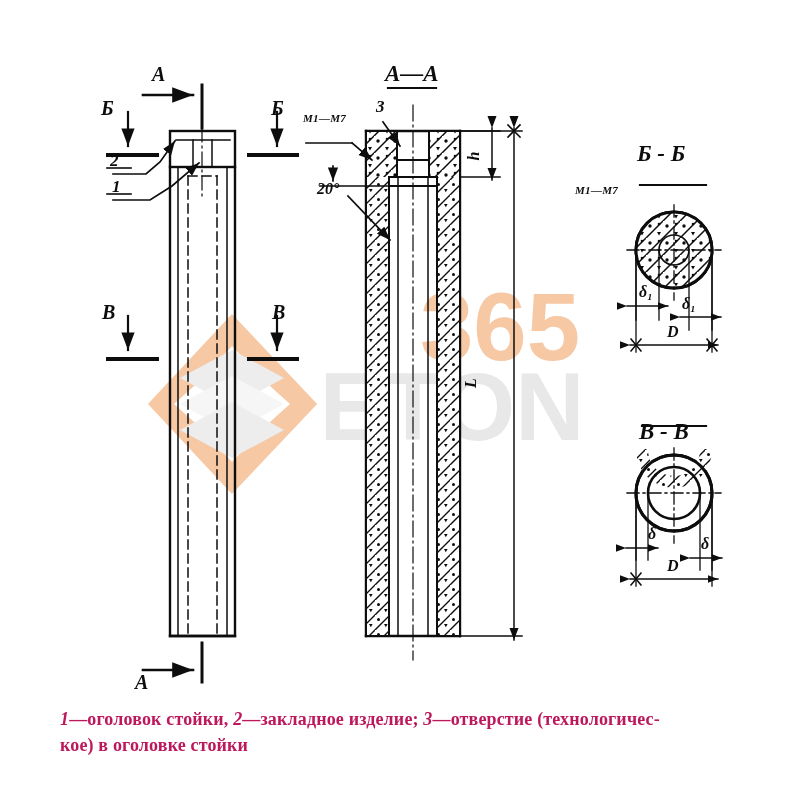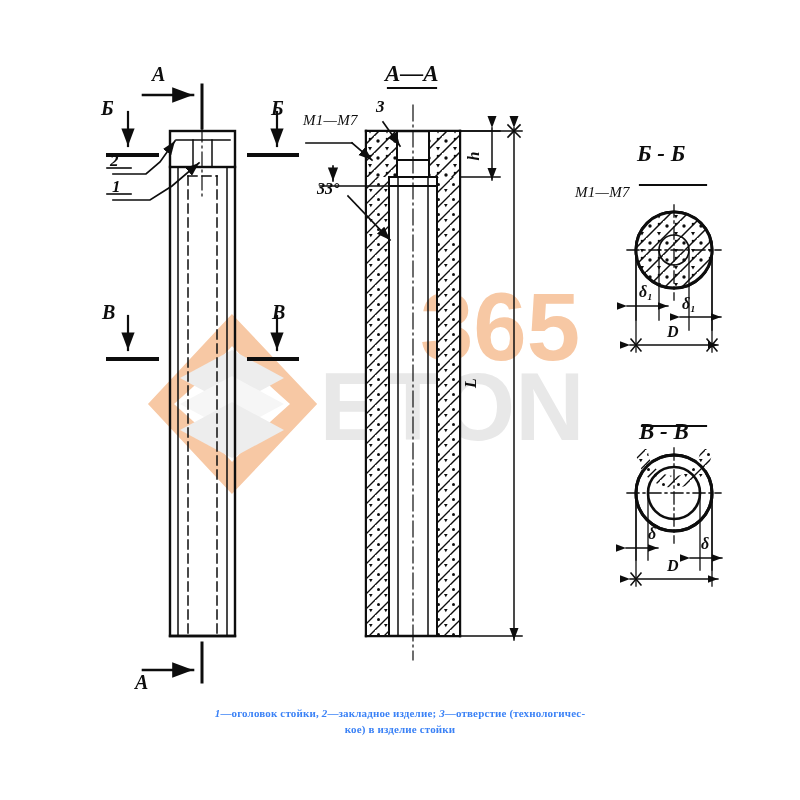--- a/index.html
+++ b/index.html
@@ -10,25 +10,25 @@
   #drawing{z-index:3;}
   #watermark{z-index:2;}
   .lbl{position:absolute;z-index:4;font-family:"Liberation Serif",serif;
        font-style:italic;font-weight:700;color:#0d0d0d;white-space:nowrap;
        line-height:1;}
   .sec-title{font-size:23px;font-style:italic;font-weight:700;}
   .mark{font-size:20px;font-style:italic;font-weight:700;}
   .num{font-size:17px;font-style:italic;font-weight:700;}
   .dim{font-size:16px;font-style:italic;font-weight:700;}
   .ang{font-size:16px;font-style:italic;font-weight:700;}
-  .mseries{font-size:15px;font-style:italic;font-weight:400;letter-spacing:.3px;}
+  .mseries{font-size:11px;font-style:italic;font-weight:700;letter-spacing:.3px;}
   .rot{transform:rotate(-90deg);transform-origin:50% 50%;}
   #caption{position:absolute;z-index:5;left:60px;top:706px;width:680px;
-           text-align:center;font-family:"Liberation Serif",serif;
-           font-size:11px;font-weight:700;color:#3b82f6;line-height:1.45;
+           font-family:"Liberation Serif",serif;
+           font-size:18px;font-weight:700;color:#be185d;line-height:1.45;
            letter-spacing:.15px;}
   #caption i{font-style:italic;}
 </style>
 </head>
 <body>
 
 <div id="stage">
 
   <svg id="watermark" width="800" height="800" viewBox="0 0 800 800">
     <g>
@@ -267,33 +267,33 @@
   <div class="lbl mark" style="left:271px;top:98px;">Б</div>
   <div class="lbl mark" style="left:102px;top:302px;">В</div>
   <div class="lbl mark" style="left:272px;top:302px;">В</div>
 
   <div class="lbl num" style="left:110px;top:152px;">2</div>
   <div class="lbl num" style="left:112px;top:178px;">1</div>
 
   <div class="lbl sec-title" style="left:385px;top:62px;">A—A</div>
   <div class="lbl mseries" style="left:303px;top:113px;">M1—M7</div>
   <div class="lbl num" style="left:376px;top:98px;">3</div>
-  <div class="lbl ang" style="left:317px;top:181px;">33°</div>
+  <div class="lbl ang" style="left:317px;top:181px;">20°</div>
   <div class="lbl dim rot" style="left:466px;top:148px;width:16px;text-align:center;">h</div>
   <div class="lbl dim rot" style="left:463px;top:375px;width:16px;text-align:center;">L</div>
 
   <div class="lbl sec-title" style="left:637px;top:142px;">Б - Б</div>
   <div class="lbl mseries" style="left:575px;top:185px;">M1—M7</div>
   <div class="lbl dim" style="left:639px;top:284px;">δ₁</div>
   <div class="lbl dim" style="left:682px;top:296px;">δ₁</div>
   <div class="lbl dim" style="left:667px;top:324px;">D</div>
 
   <div class="lbl sec-title" style="left:639px;top:420px;">В - В</div>
   <div class="lbl dim" style="left:648px;top:526px;">δ</div>
   <div class="lbl dim" style="left:701px;top:536px;">δ</div>
   <div class="lbl dim" style="left:667px;top:558px;">D</div>
 
   <div id="caption">
     <span><i>1</i><span>—оголовок стойки, </span><i>2</i><span>—закладное изделие; </span><i>3</i><span>—отверстие (технологичес-</span></span><br>
-    <span>кое) в изделие стойки</span>
+    <span>кое) в оголовке стойки</span>
   </div>
 
 </div>
 
 </body></html>

